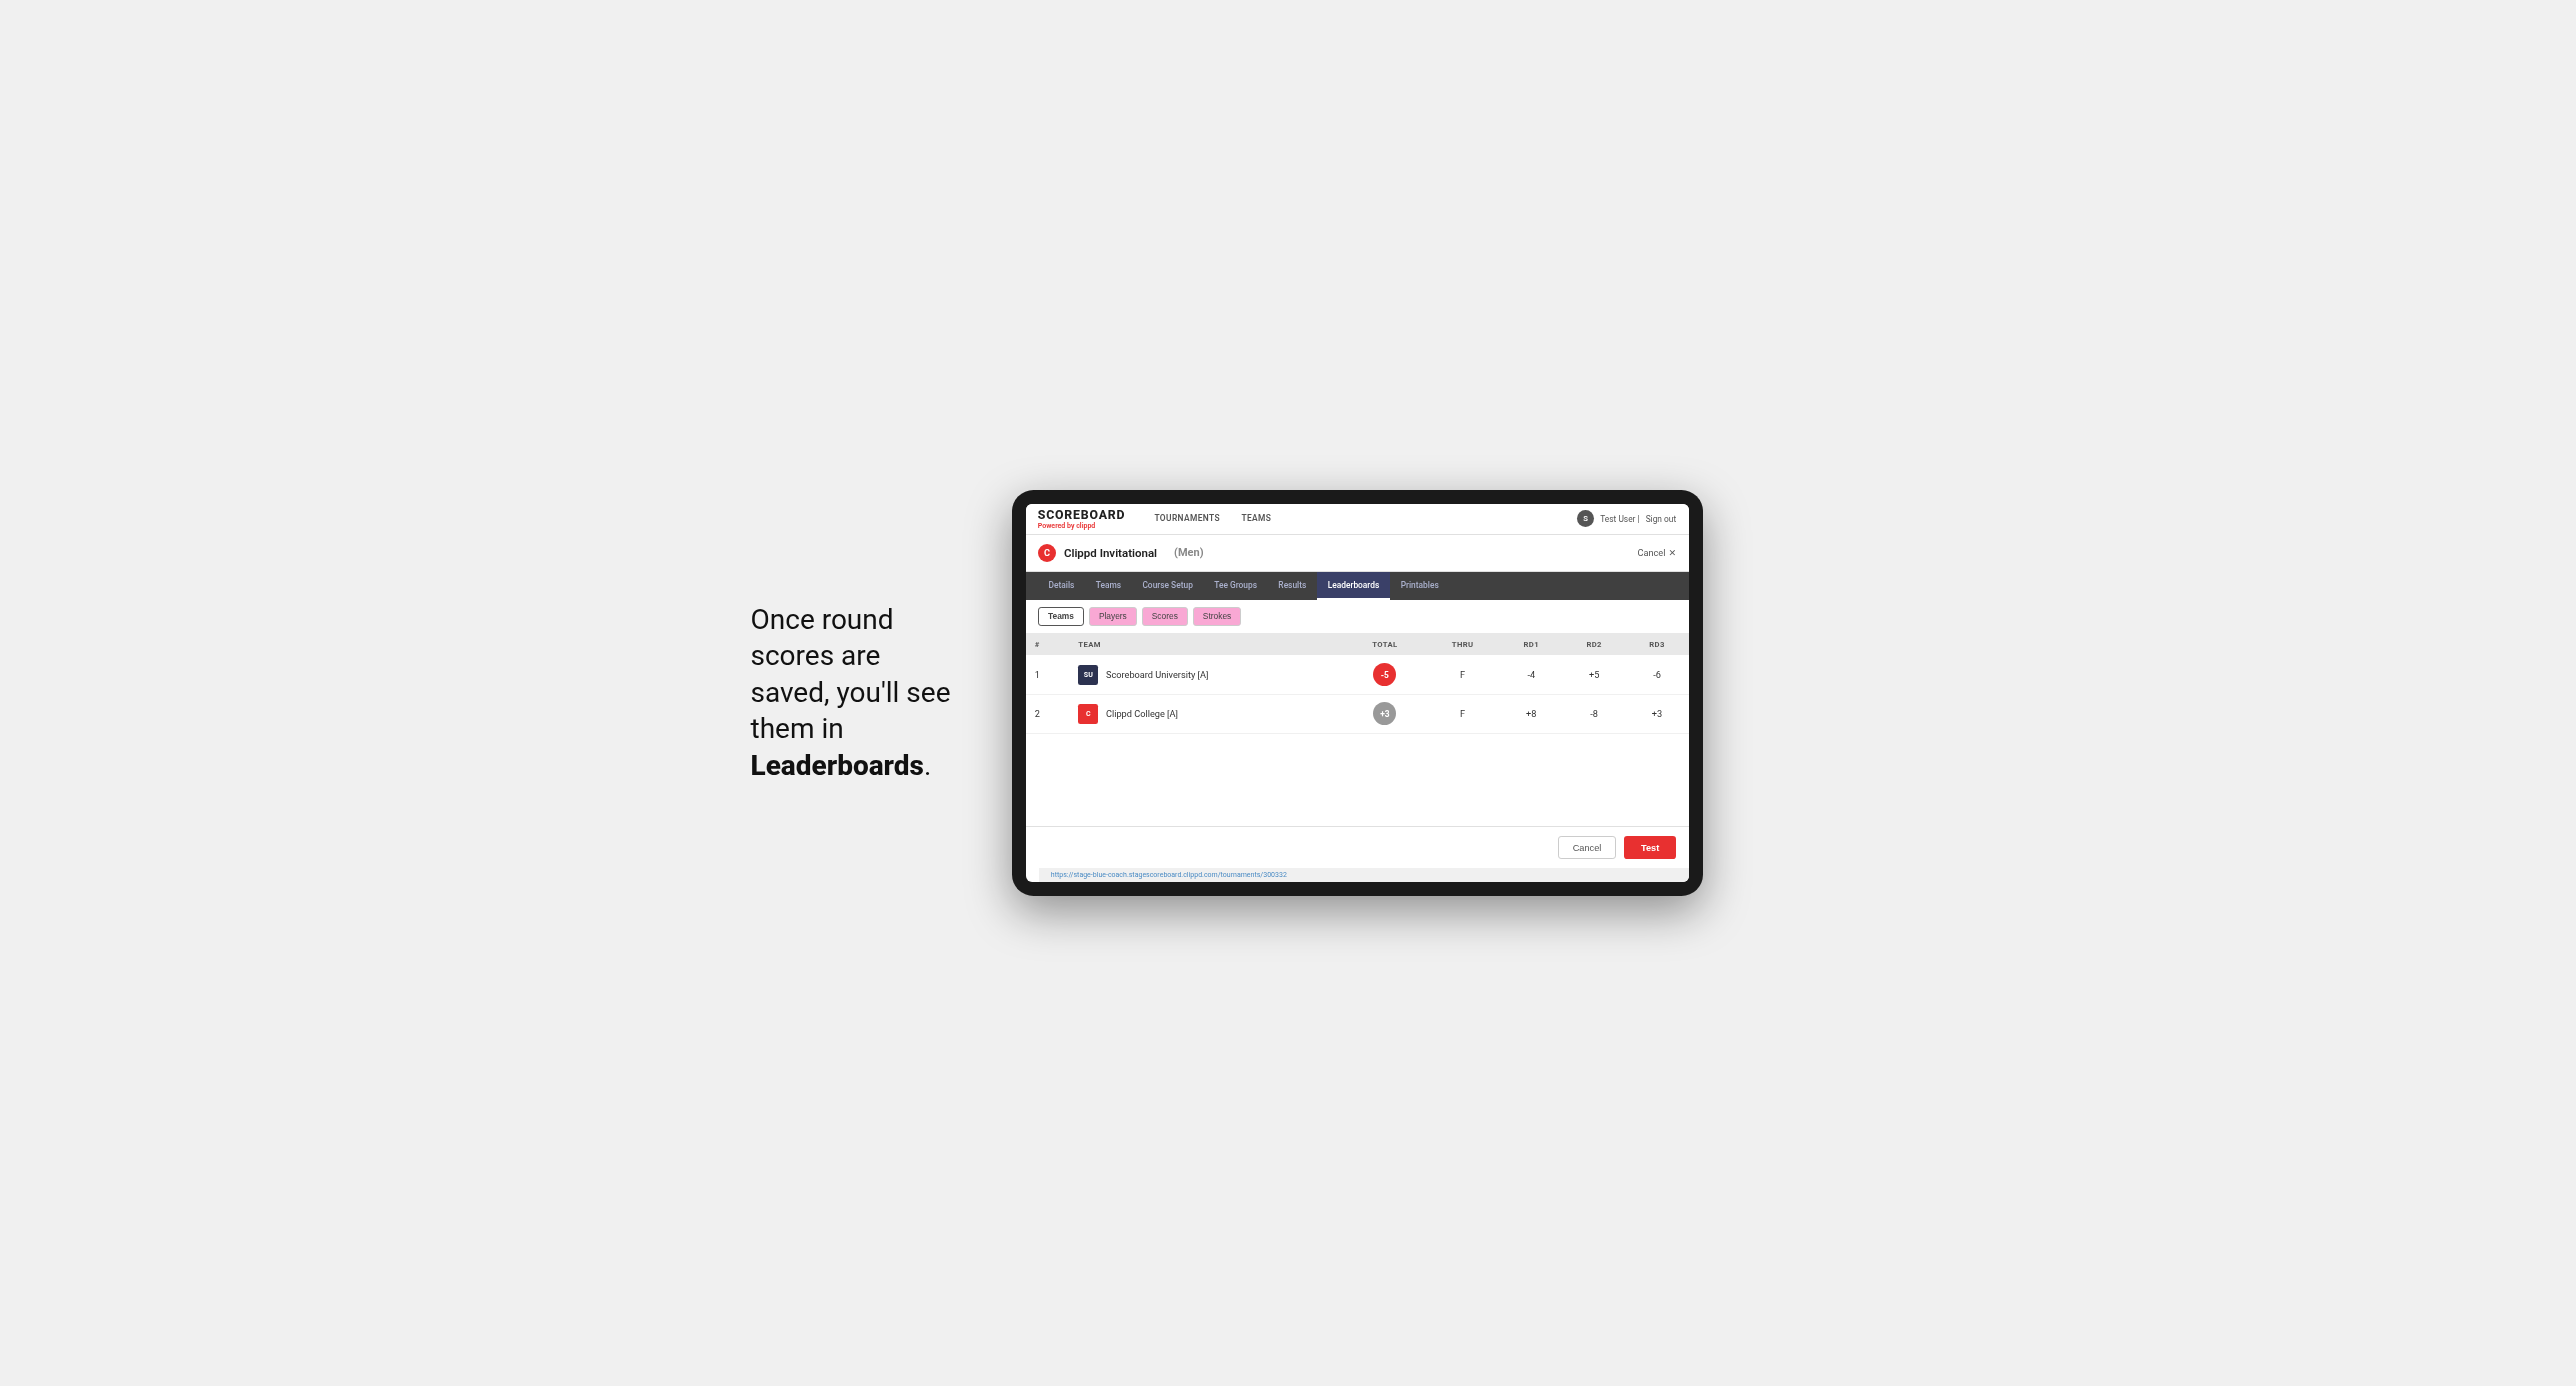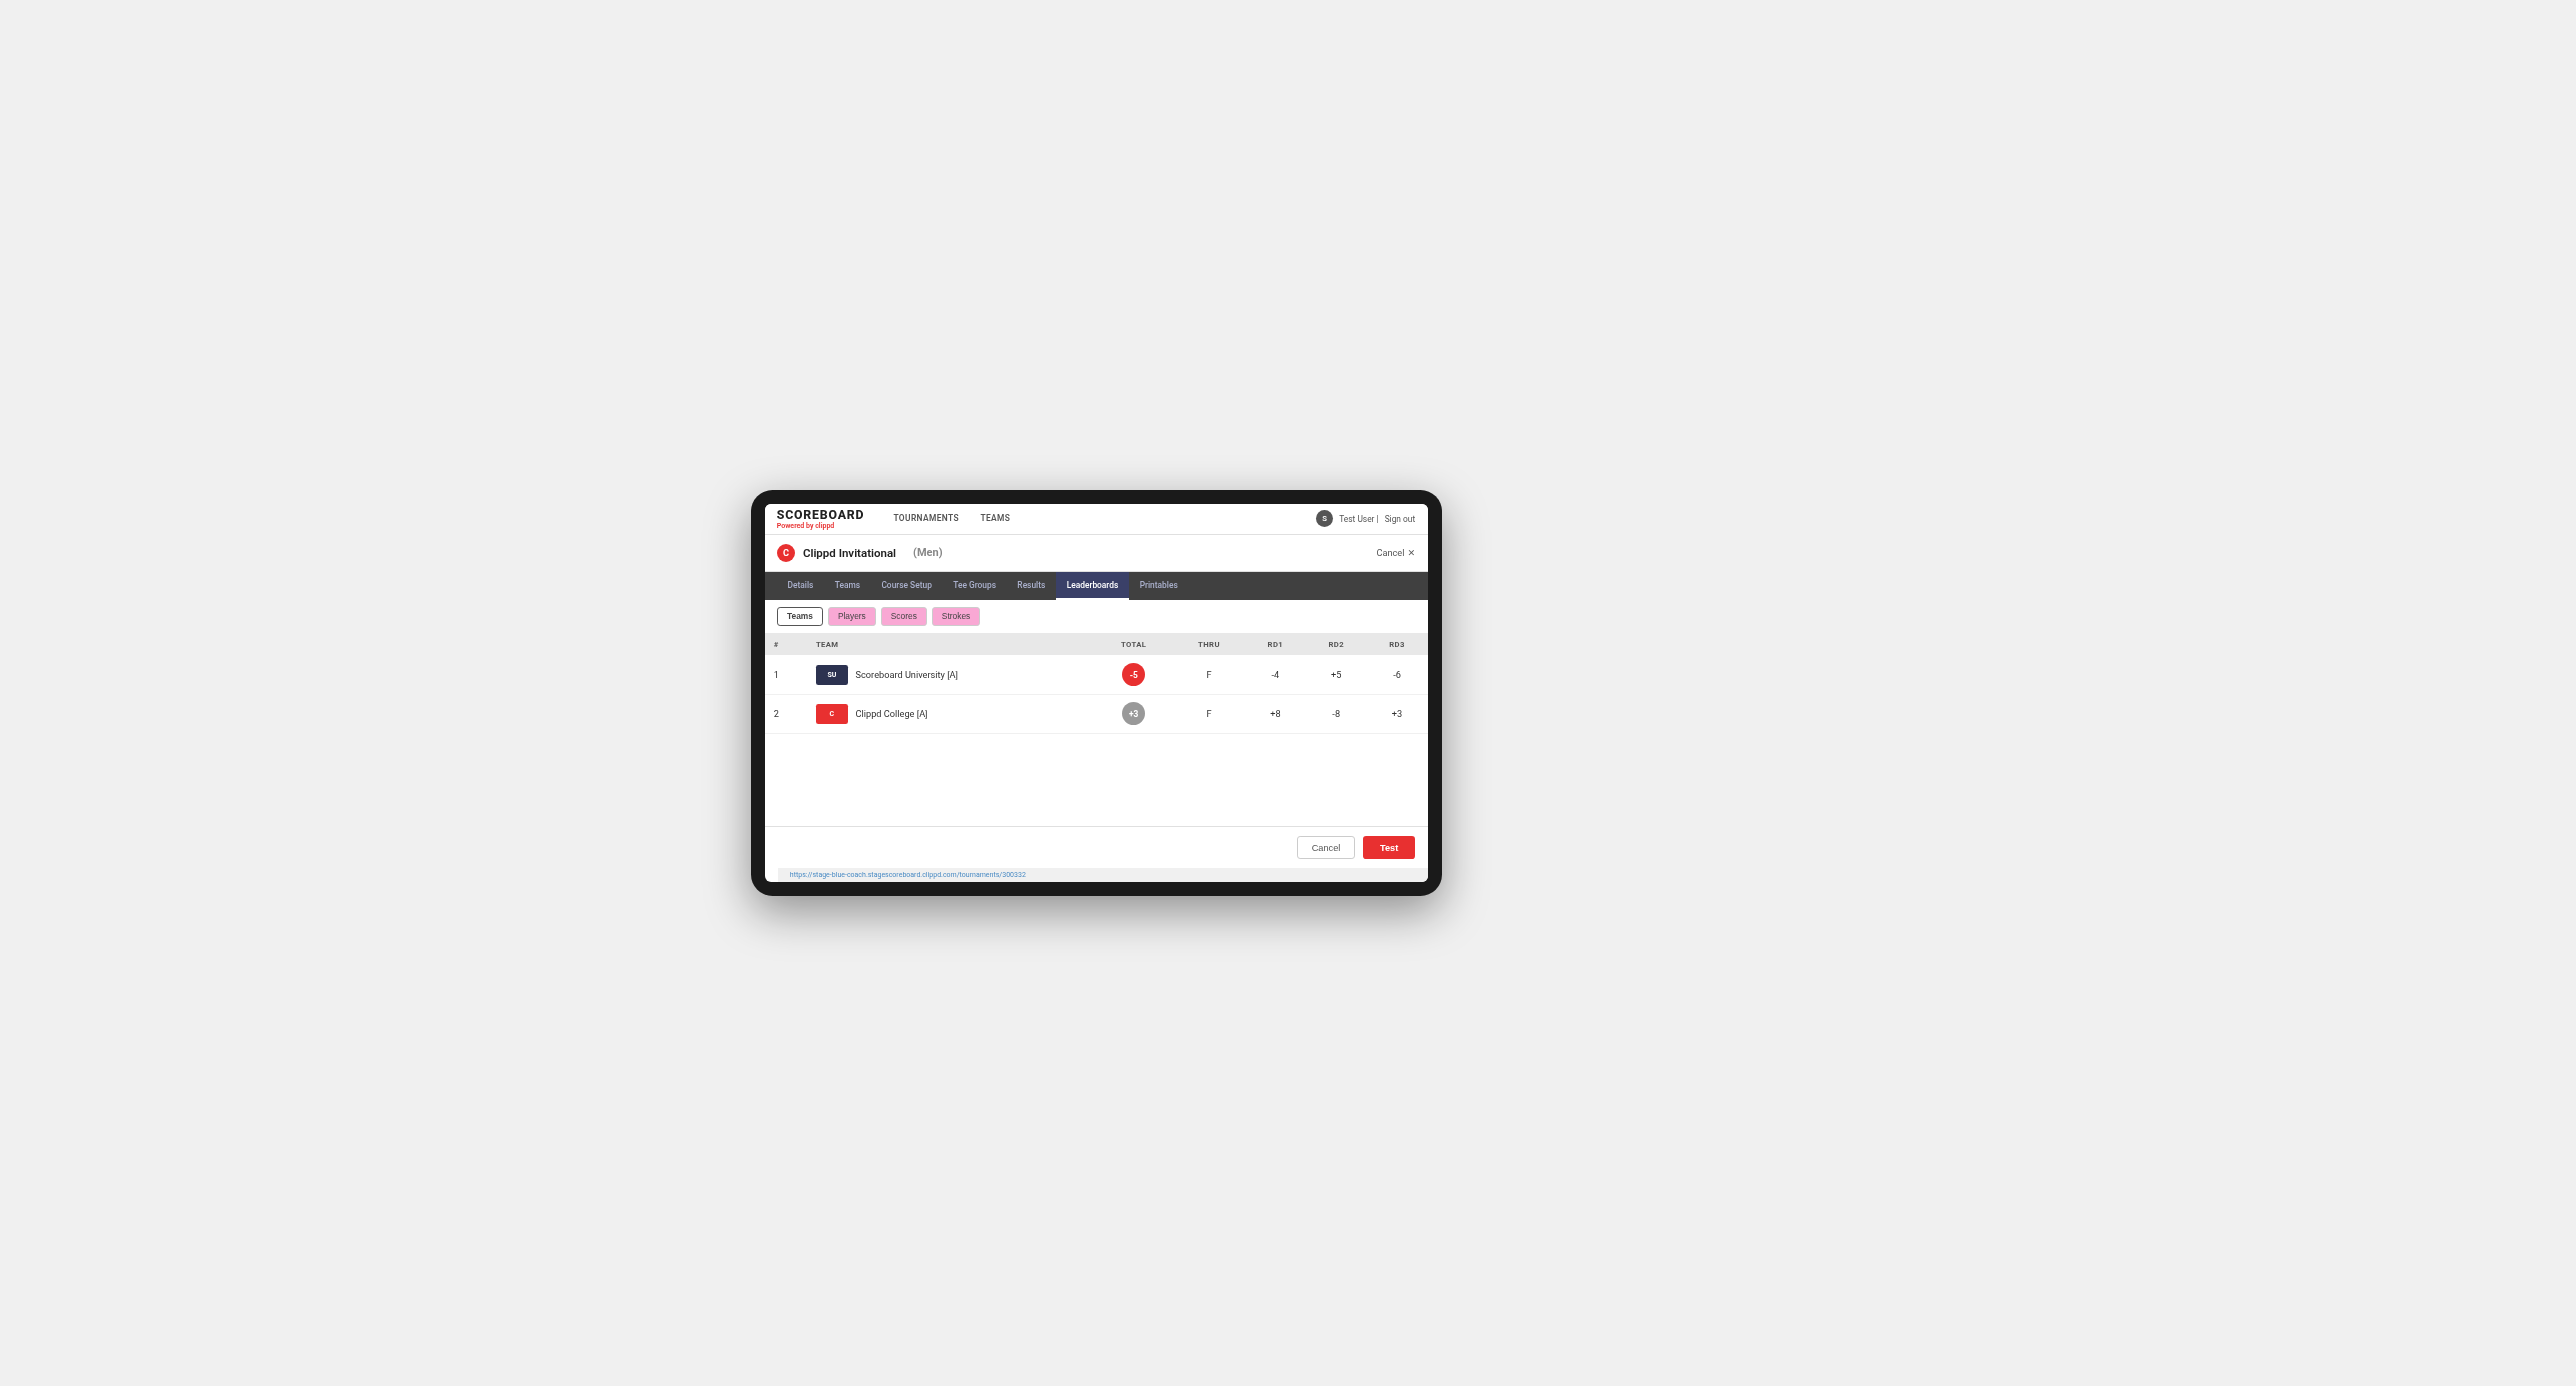--- a/index.html
+++ b/index.html
@@ -227,21 +227,21 @@
     }
     .data-table td.center {
       text-align: center;
     }
     .team-cell {
       display: flex;
       align-items: center;
       gap: 7.7px;
     }
     .team-logo {
-      width: 32px;
+      width: 20px;
       height: 20px;
       border-radius: 2.3px;
       background: #2c3250;
       display: flex;
       align-items: center;
       justify-content: center;
       color: #fff;
       font-size: 7px;
       font-weight: 700;
       overflow: hidden;
@@ -295,20 +295,23 @@
       font-size: 7px;
       color: #4a8bc4;
       margin-left: 13px;
     }
   </style>
 </head>
 <body>
 
 <div class="page-wrapper">
 
+  <div class="sidebar-text">
+    <span>Once round scores are saved, you'll see them in </span><strong>Leaderboards</strong><span>.</span>
+  </div>
 
   <div class="tablet-outer">
     <div class="tablet-screen">
 
       <div class="top-nav">
         <div class="logo-area">
           <span class="logo-scoreboard">SCOREBOARD</span>
           <span class="logo-powered">
             <span>Powered by </span><span style="color:#e83030;font-weight:600;">clippd</span>
           </span>

